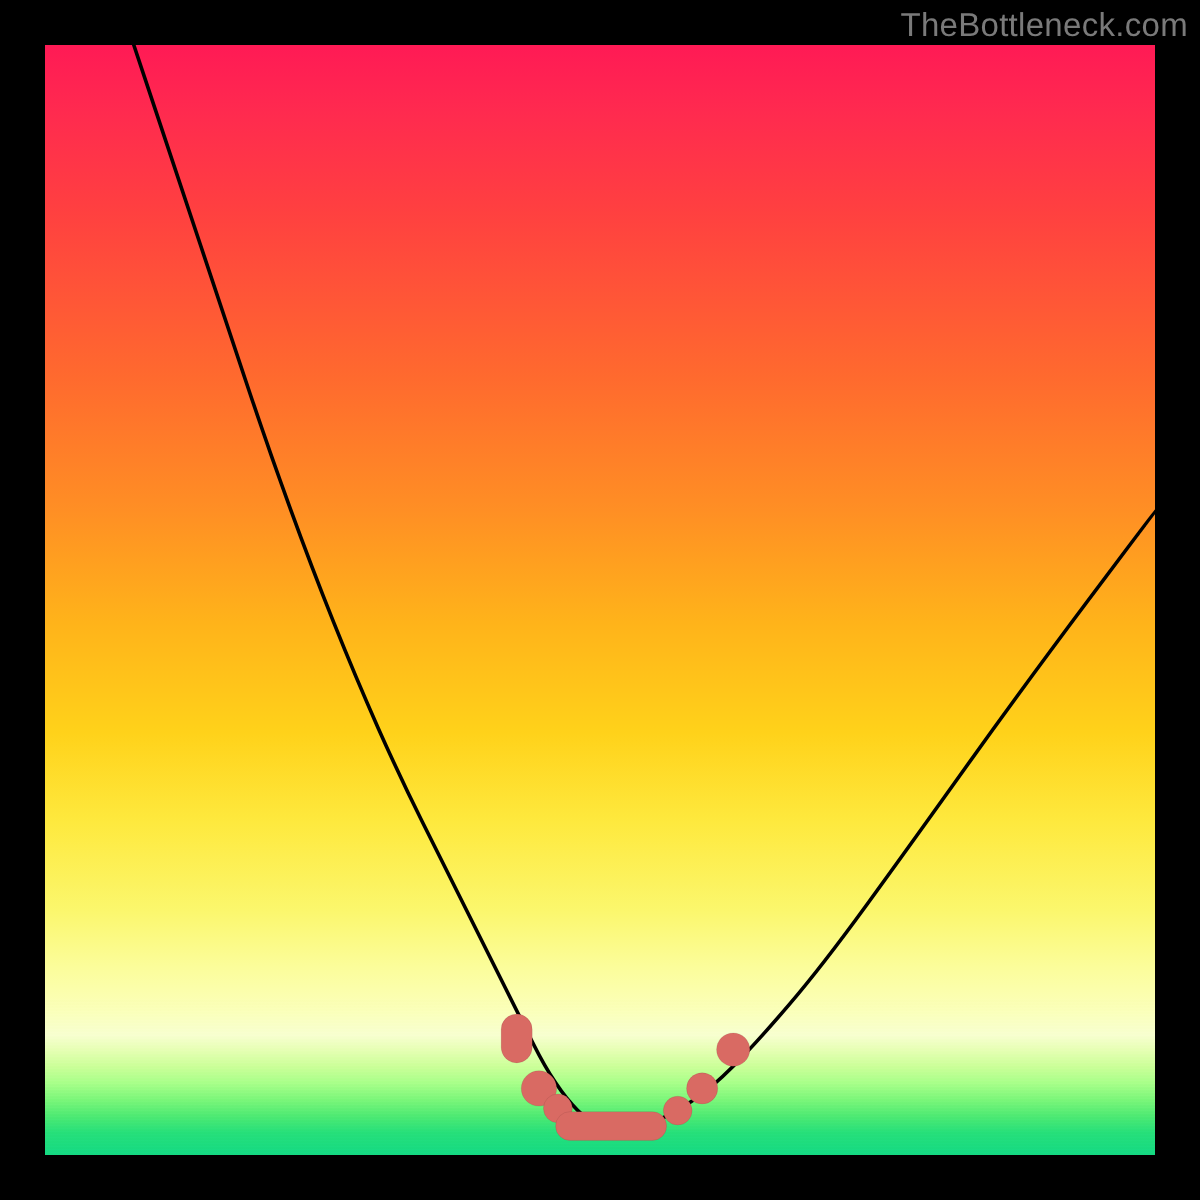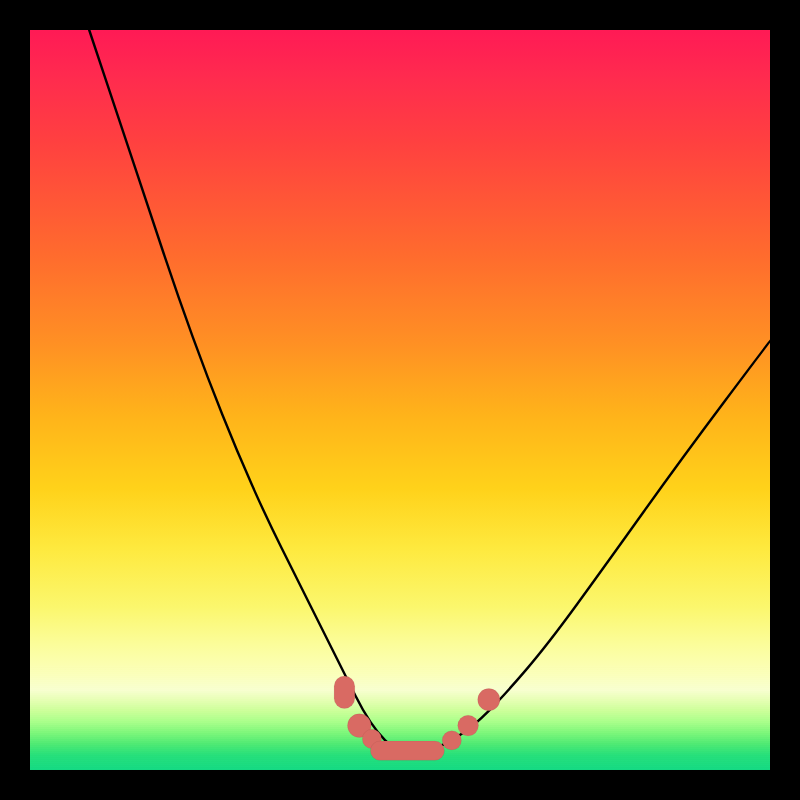--- a/index.html
+++ b/index.html
@@ -119,13 +119,14 @@
           <rect x="304.1" y="646.0" width="20.7" height="32.6" rx="10.36" class="pill"></rect>
           <circle cx="329.3" cy="695.6" r="11.8" class="dot"></circle>
           <circle cx="341.9" cy="708.9" r="9.6" class="dot"></circle>
           <rect x="340.4" y="711.1" width="74.0" height="19.2" rx="9.620000000000001" class="pill"></rect>
           <circle cx="421.8" cy="710.4" r="9.6" class="dot"></circle>
           <circle cx="438.1" cy="695.6" r="10.4" class="dot"></circle>
           <circle cx="458.8" cy="669.7" r="11.1" class="dot"></circle>
         </g>
     </svg>
   </div>
+  <div class="watermark">TheBottleneck.com</div>
 </div>
 
 </body></html>

